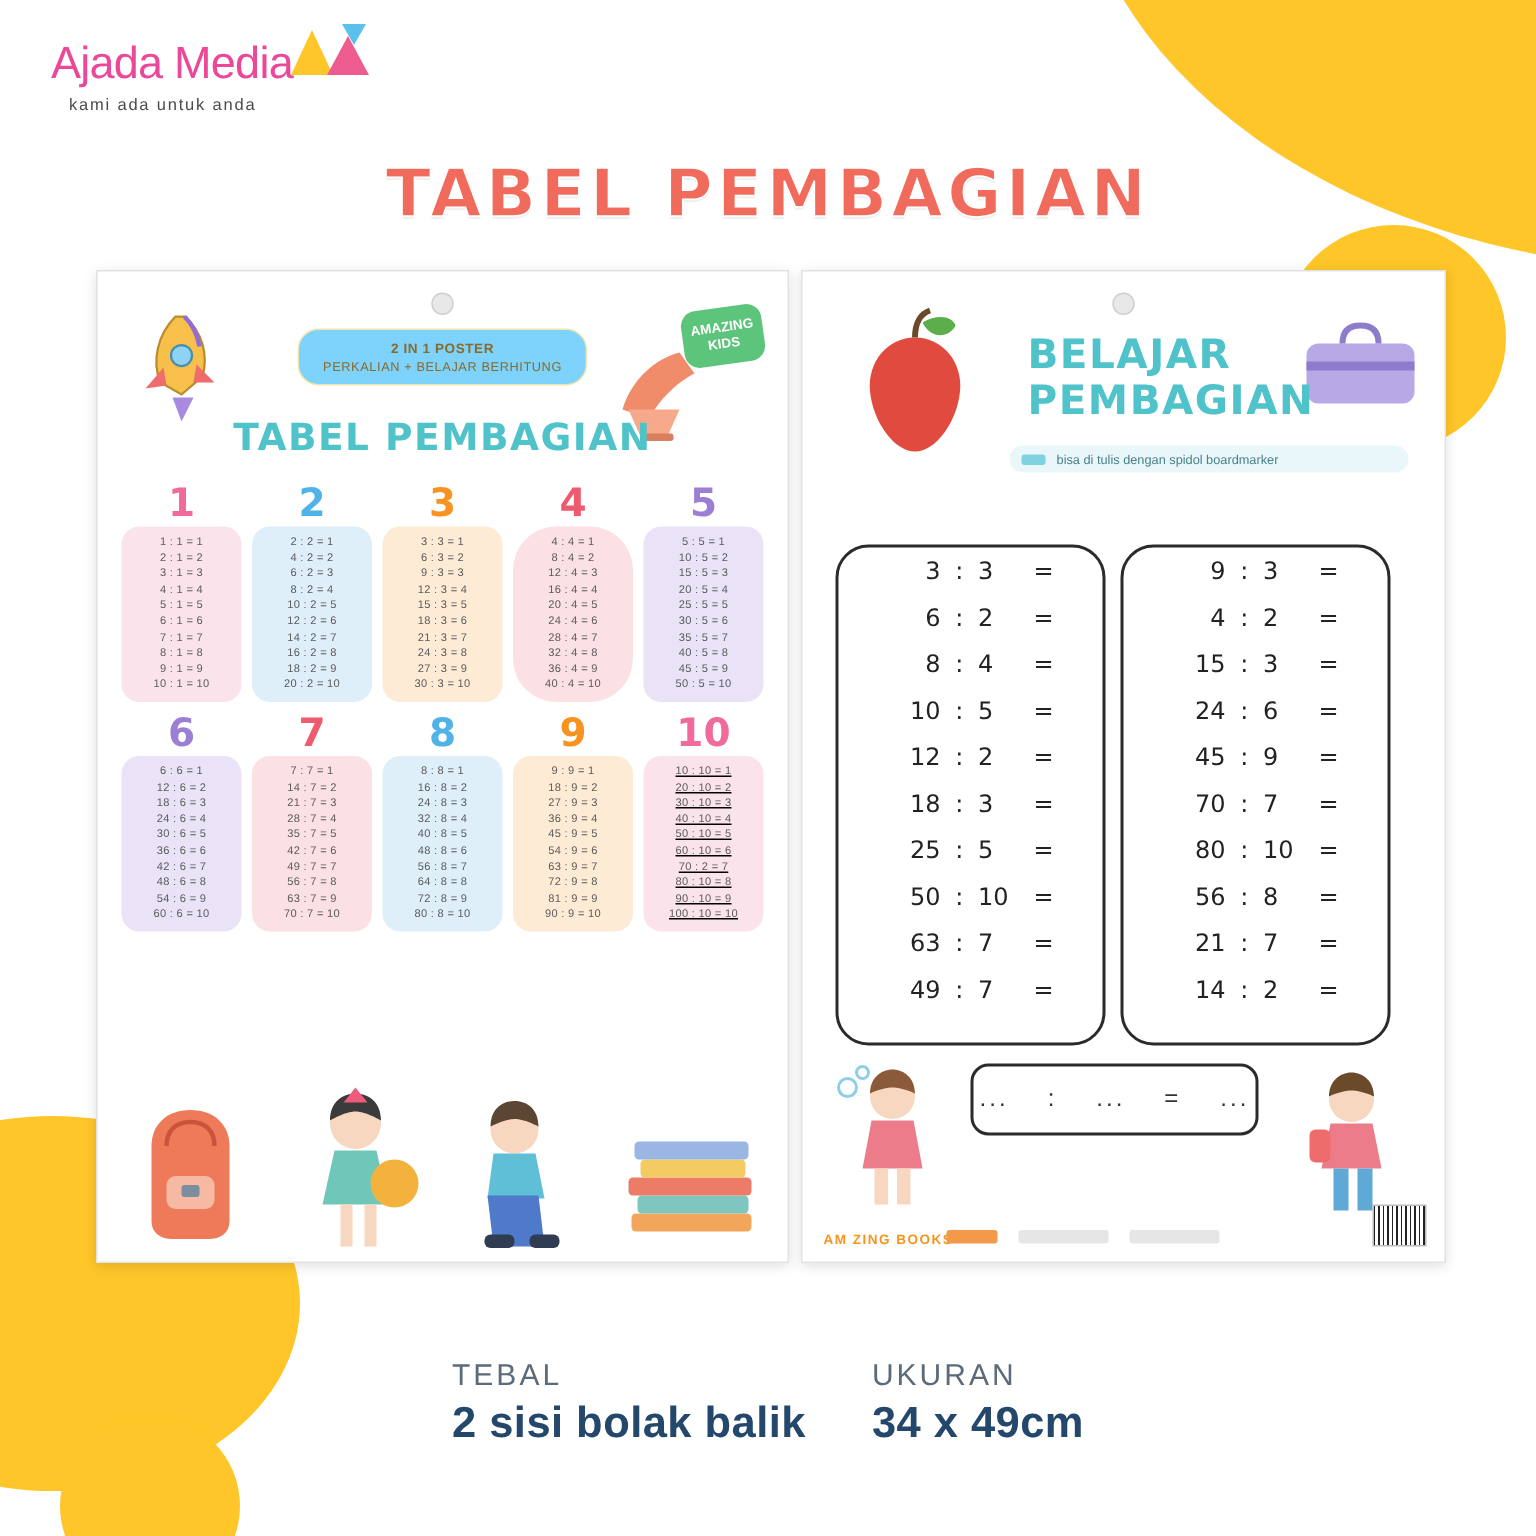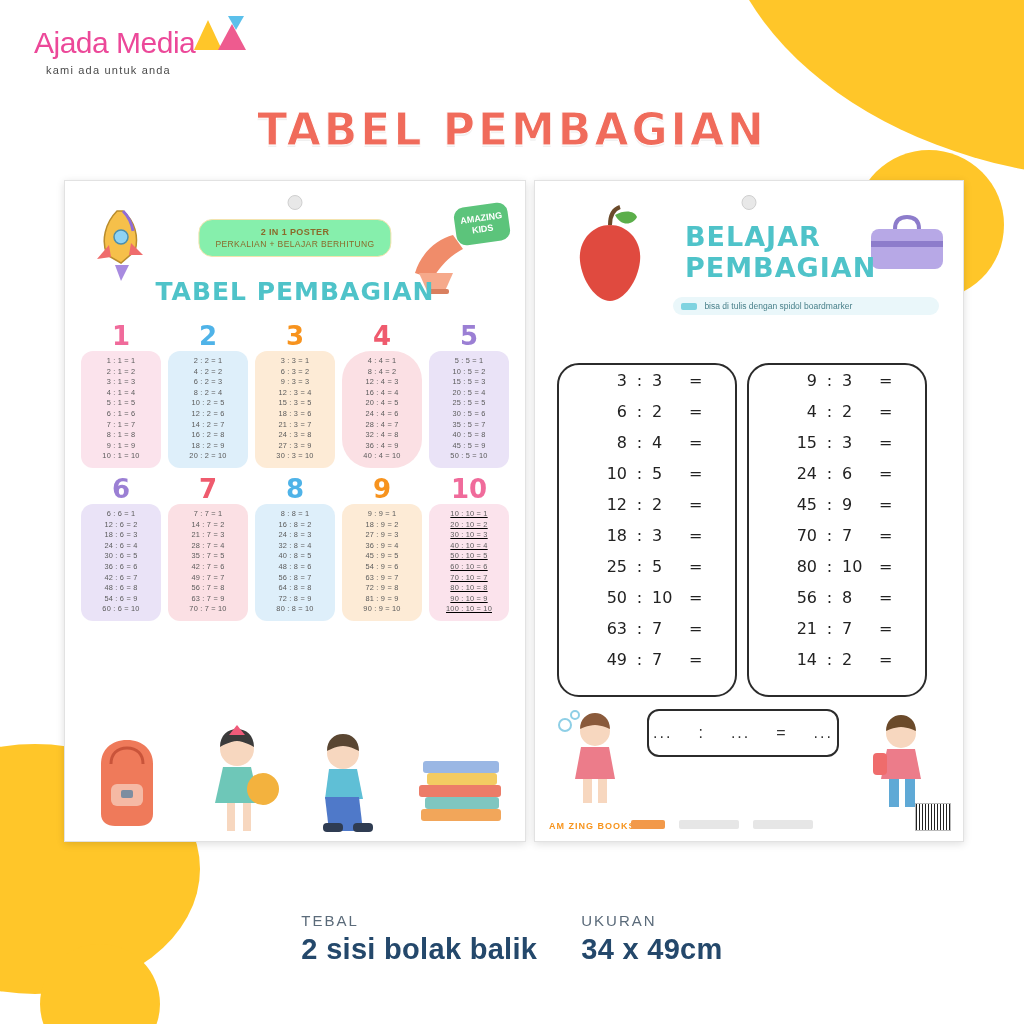--- a/index.html
+++ b/index.html
@@ -53,21 +53,21 @@
   .poster-left{left:0;width:460px;height:660px;}
   .poster-right{left:470px;width:428px;height:660px;}
   .hole{
     position:absolute;left:50%;transform:translateX(-50%);top:14px;
     width:13px;height:13px;border-radius:50%;
     background:#e8e8e8;border:1px solid #cfcfcf;
   }
   
   .ribbon{
     position:absolute;left:50%;transform:translateX(-50%);top:38px;
-    background:#86efac;border-radius:14px;padding:7px 16px;text-align:center;
+    background:#7dd3fc;border-radius:14px;padding:7px 16px;text-align:center;
     border:1px solid #f3e3ae;
   }
   .ribbon-l1{font-size:9px;font-weight:bold;color:#8a6a2a;letter-spacing:.4px;}
   .ribbon-l2{font-size:8.5px;font-weight:normal;color:#8a6a2a;letter-spacing:.4px;margin-top:2px;}
   .poster-title{
     position:absolute;left:0;width:100%;top:96px;text-align:center;
     font-family:"DejaVu Sans", sans-serif;font-weight:bold;font-size:25px;
     color:#4FC3C9;letter-spacing:1px;
   }
   .badge{
@@ -134,21 +134,21 @@
     font-size:16px;color:#333;letter-spacing:2px;
   }
   .kid3{position:absolute;left:16px;bottom:36px;width:84px;height:98px;}
   .kid4{position:absolute;right:24px;bottom:30px;width:76px;height:100px;}
   .amzing{position:absolute;left:14px;bottom:10px;font-size:9px;font-weight:bold;color:#F7941D;letter-spacing:1px;}
   .footrow{position:absolute;left:96px;bottom:12px;display:flex;align-items:center;gap:14px;font-size:5px;color:#888;}
   .barcode{position:absolute;right:12px;bottom:10px;width:34px;height:26px;
     background:repeating-linear-gradient(90deg,#222 0 1px,#fff 1px 3px);border:1px solid #bbb;}
   
   .specs{position:absolute;left:0;bottom:58px;width:1024px;z-index:5;display:flex;justify-content:center;gap:44px;}
-  .spec-lbl{font-size:15px;color:#5B6B7A;letter-spacing:2px;margin-bottom:4px;}
+  .spec-lbl{font-size:20px;color:#5B6B7A;letter-spacing:2px;margin-bottom:4px;}
   .spec-val{font-size:29px;font-weight:bold;color:#24486B;letter-spacing:.3px;}
 </style>
 </head>
 <body>
 
 <div class="blob blob-tr"></div>
 <div class="blob blob-tr2"></div>
 <div class="blob blob-bl"></div>
 <div class="blob blob-bl2"></div>
 
@@ -334,21 +334,21 @@
           </div>
           <div class="card">
             <div class="card-num" style="color: rgb(240, 107, 155);">10</div>
             <div class="card-body" style="background: rgb(251, 227, 236); text-decoration: underline;">
               <div class="card-line">10 : 10 = 1</div>
               <div class="card-line">20 : 10 = 2</div>
               <div class="card-line">30 : 10 = 3</div>
               <div class="card-line">40 : 10 = 4</div>
               <div class="card-line">50 : 10 = 5</div>
               <div class="card-line">60 : 10 = 6</div>
-              <div class="card-line">70 : 10 = 7</div>
+              <div class="card-line">70 : 2 = 7</div>
               <div class="card-line">80 : 10 = 8</div>
               <div class="card-line">90 : 10 = 9</div>
               <div class="card-line">100 : 10 = 10</div>
             </div>
           </div>
         </div>
     </div>
 
     <svg class="bag" viewBox="0 0 92 105">
       <path d="M20 36c0-14 10-24 26-24s26 10 26 24v50c0 8-6 12-14 12H34c-8 0-14-4-14-12z" fill="#EF7A5A"></path>

